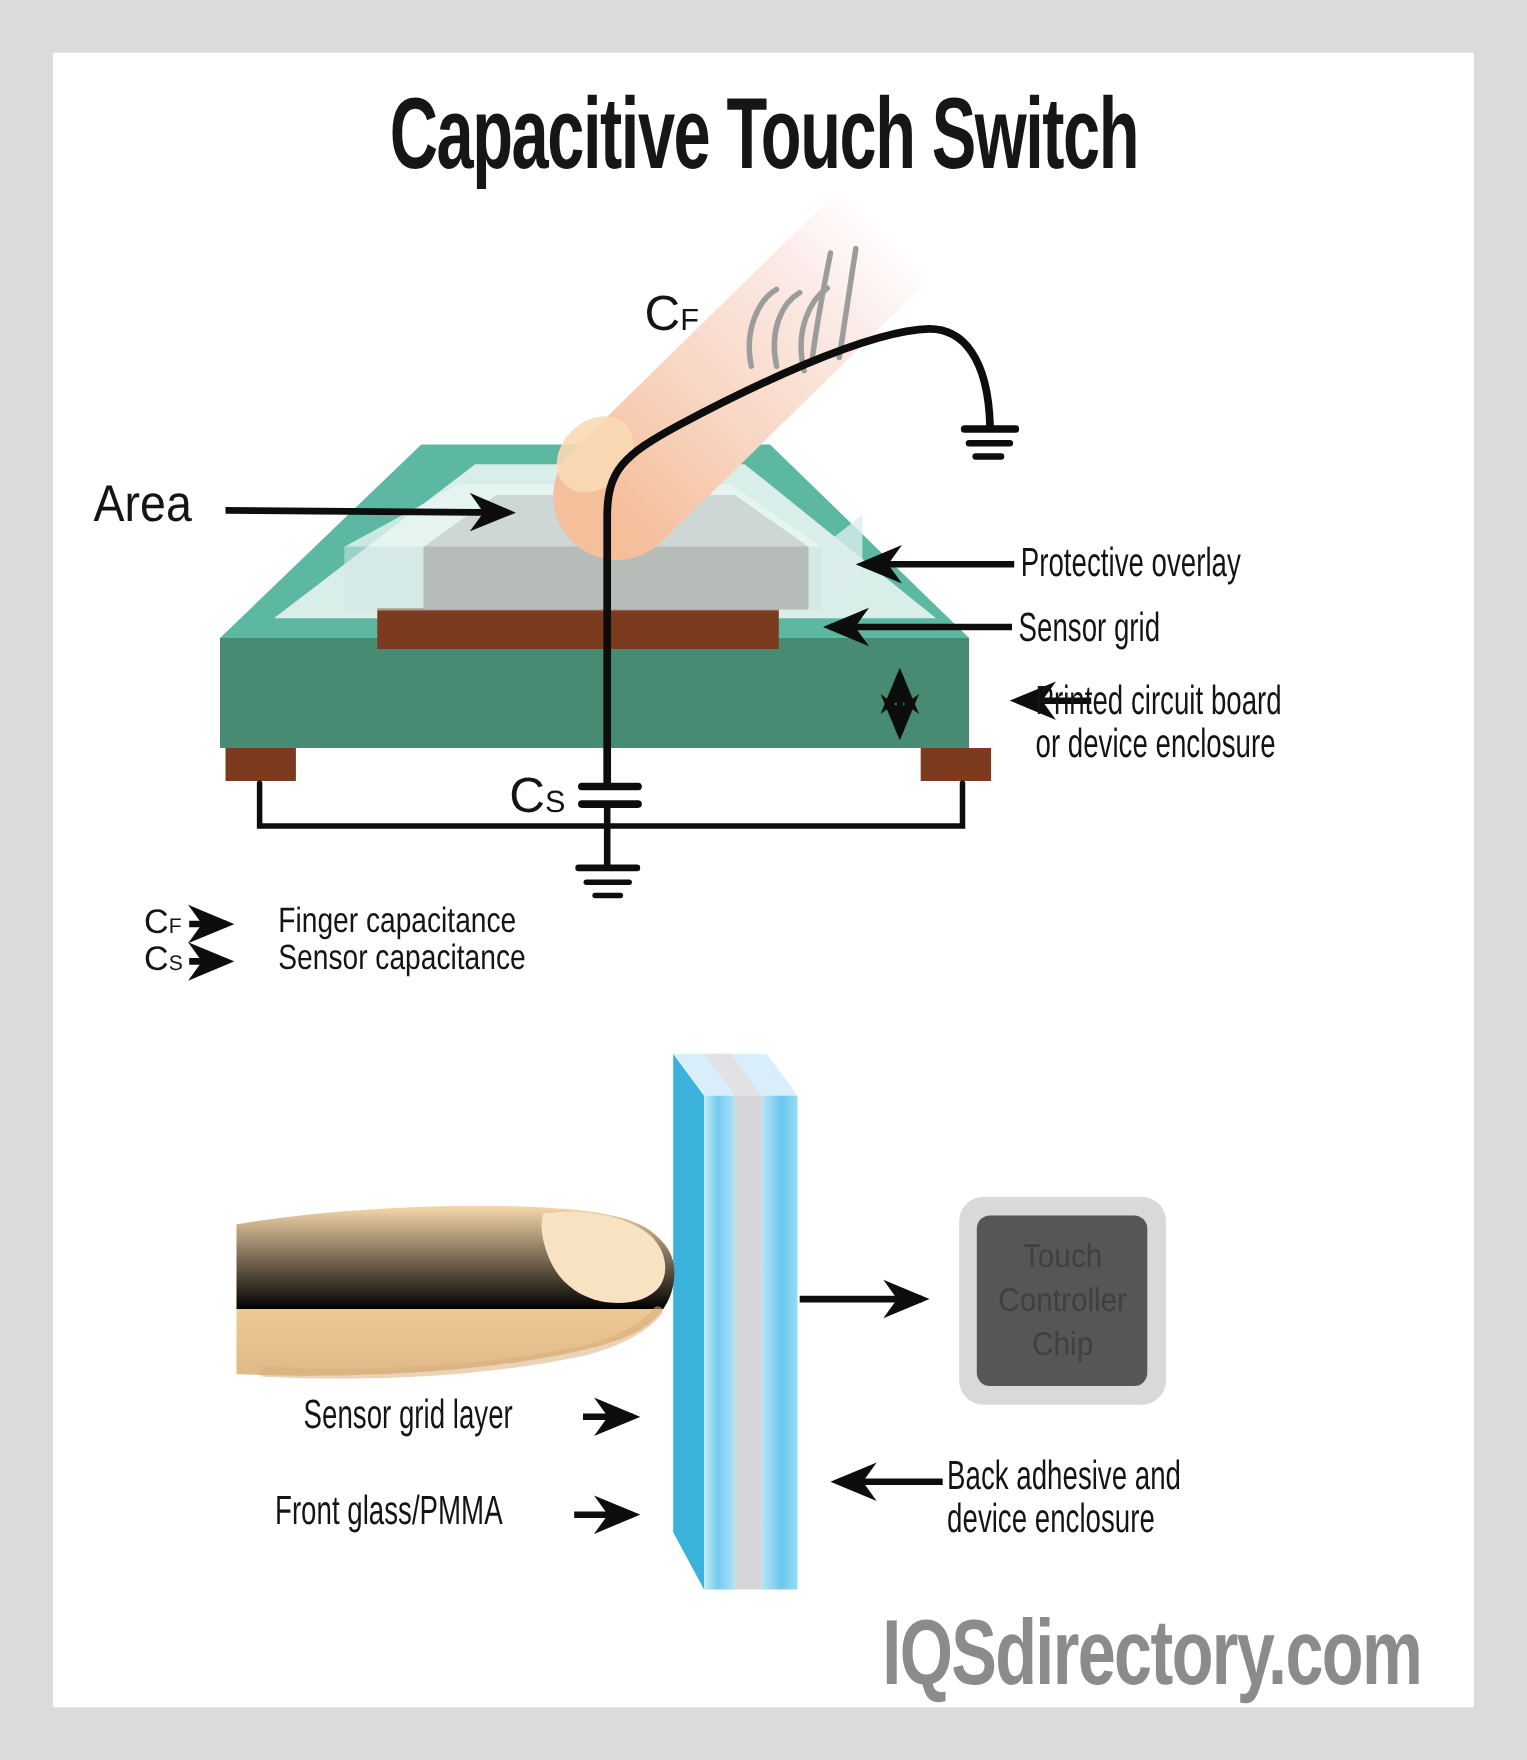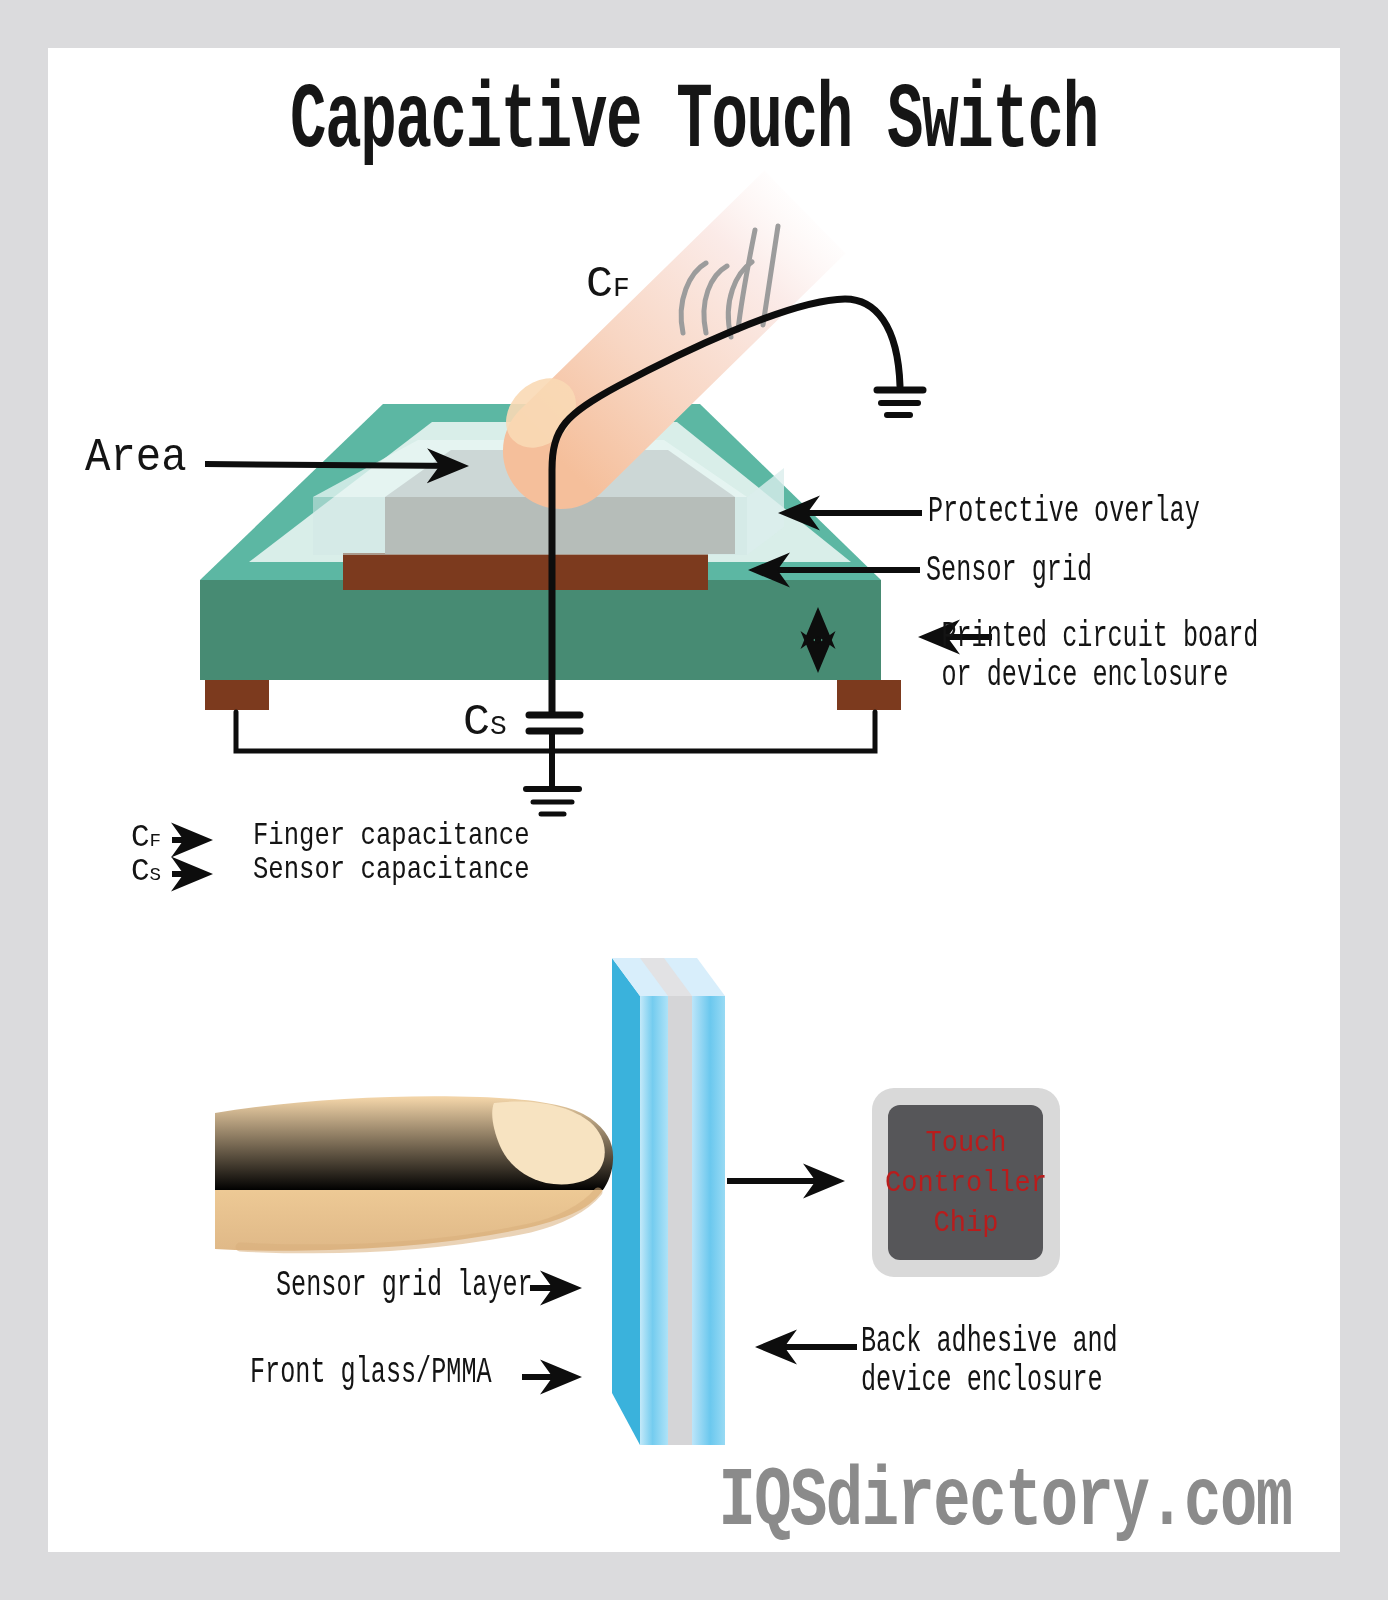--- a/index.html
+++ b/index.html
@@ -1,17 +1,17 @@
 <!DOCTYPE html>
 <html><head>
 <meta charset="utf-8">
 <style>
   html,body{margin:0;padding:0;background:#fff;}
   #canvas{position:relative;width:1388px;height:1600px;background:#DBDBDD;overflow:hidden;
-          font-family:Liberation Mono, monospace;}
+          font-family:Liberation Sans, sans-serif;}
   #page{position:absolute;left:48px;top:48px;right:48px;bottom:48px;background:#ffffff;}
   #diagram-svg{position:absolute;left:0;top:0;width:1388px;height:1600px;}
 
   .title-wrap{position:absolute;left:0;right:0;top:76px;text-align:center;}
   .title{display:inline-block;font-weight:700;font-size:92px;line-height:1;color:#161616;
          transform:scaleX(0.66);transform-origin:center top;white-space:nowrap;letter-spacing:-2px;}
 
   .lbl{position:absolute;font-size:37px;line-height:1.06;color:#141414;white-space:nowrap;
        transform:scaleX(0.68);transform-origin:left top;}
   .lbl-center{transform-origin:center top;text-align:center;}
@@ -21,21 +21,21 @@
 
   .area-lbl{position:absolute;font-size:47px;color:#141414;line-height:1;
             transform:scaleX(0.9);transform-origin:left top;}
 
   .legend-sym{position:absolute;font-size:31px;color:#141414;line-height:1;}
   .legend-text{position:absolute;font-size:32px;color:#141414;line-height:1;
                transform:scaleX(0.8);transform-origin:left top;white-space:nowrap;}
 
   .chip-label{position:absolute;left:872px;top:1105px;width:188px;height:155px;
               display:flex;align-items:center;justify-content:center;text-align:center;
-              color:#b91c1c;font-size:30px;line-height:40px;}
+              color:#404040;font-size:30px;line-height:40px;}
   .chip-label .inner{transform:scaleX(0.9);transform-origin:center center;}
 
   .watermark{position:absolute;right:96px;top:1460px;font-weight:700;font-size:84px;line-height:1;
              color:#8B8B8B;transform:scaleX(0.74);transform-origin:right top;white-space:nowrap;letter-spacing:-2px;}
 </style>
 </head>
 <body>
 
 <div id="canvas">
   <div id="page"></div>

